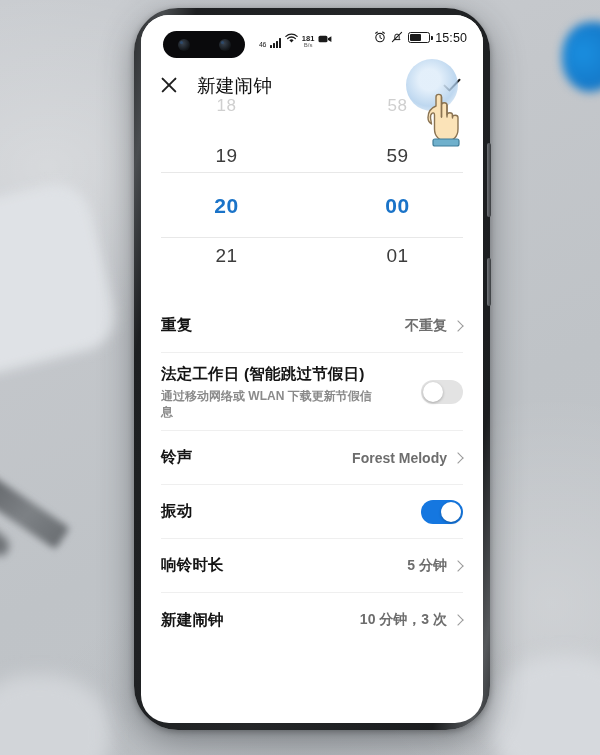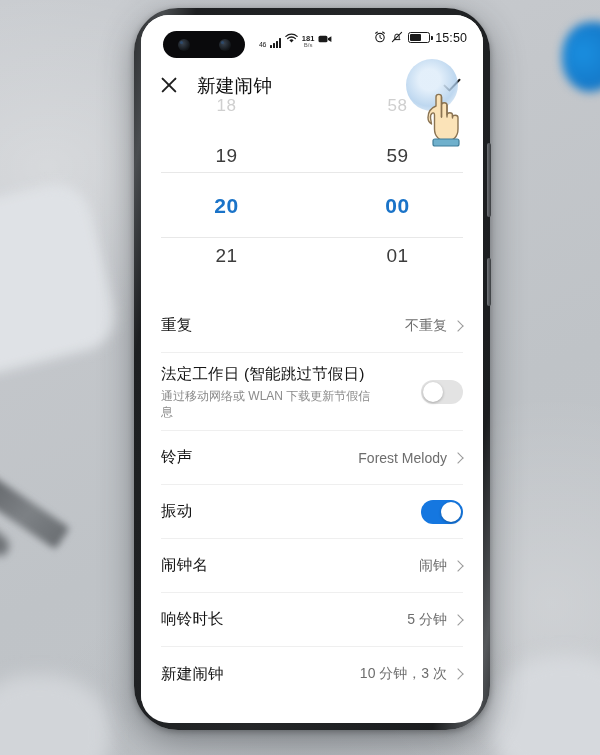--- a/index.html
+++ b/index.html
@@ -276,20 +276,21 @@
 
   
   .list { background: #fff; padding: 0 20px; position: relative; }
   .row {
     display: flex;
     align-items: center;
     min-height: 54px;
     border-bottom: 1px solid #efefef;
     position: relative;
     cursor: pointer;
+    font-weight: bold;
   }
   .row:last-child { border-bottom: none; }
   .row-main { flex: 1; padding-right: 10px; }
   .row-title { font-size: 15.5px; color: #141414; letter-spacing: .2px; }
   .row-sub {
     font-size: 12px;
     color: #8a8a8a;
     line-height: 16px;
     margin-top: 3px;
     max-width: 215px;
@@ -483,27 +484,20 @@
 
         <div class="row">
           <div class="row-main">
             <div class="row-title">振动</div>
           </div>
           <div class="toggle on">
             <span class="knob"></span>
           </div>
         </div>
 
-        <div class="row">
-          <div class="row-main">
-            <div class="row-title">闹钟名</div>
-          </div>
-          <div class="row-val">闹钟</div>
-          <span class="chev"></span>
-        </div>
 
         <div class="row">
           <div class="row-main">
             <div class="row-title">响铃时长</div>
           </div>
           <div class="row-val">5 分钟</div>
           <span class="chev"></span>
         </div>
 
         <div class="row">

